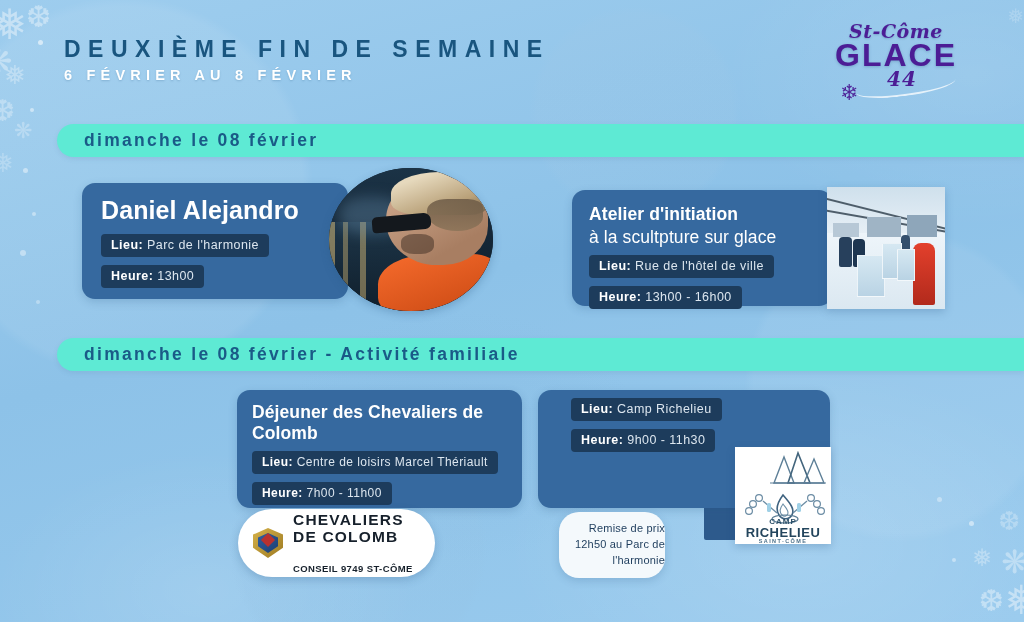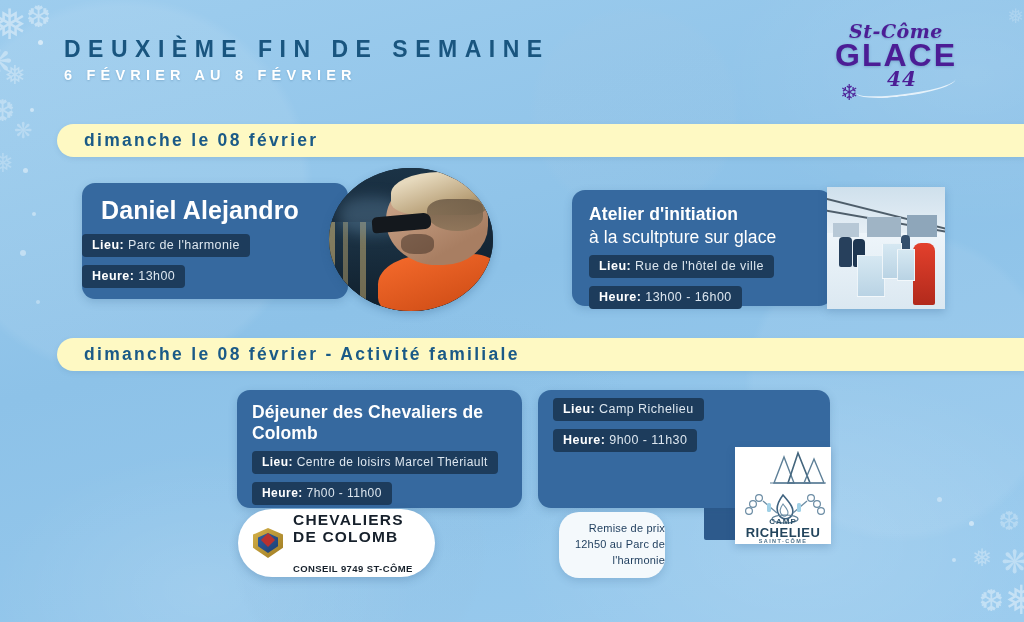--- a/index.html
+++ b/index.html
@@ -55,21 +55,21 @@
   .logo .l3{font-family:"DejaVu Serif",serif;font-style:italic;font-weight:700;
             font-size:20px;letter-spacing:1px;line-height:1;margin-top:-2px;
             position:relative;left:6px;}
   .logo .lflake{position:absolute;left:14px;bottom:2px;font-size:22px;opacity:.95;}
   .logo .lswoosh{position:absolute;left:30px;bottom:12px;width:100px;height:18px;
      border-bottom:2px solid rgba(255,255,255,.75);border-radius:0 0 60% 40%;
      transform:rotate(-6deg);}
 
   
   .sect{
-    position:absolute;left:57px;right:0;height:33px;background:#fef9c3;
+    position:absolute;left:57px;right:0;height:33px;background:#5eead4;
     border-radius:17px 0 0 17px;
     display:flex;align-items:center;
     box-shadow:0 2px 5px rgba(60,110,150,.13);
   }
   .sect span{
     margin-left:27px;color:#1a5a87;font-size:17.5px;font-weight:700;letter-spacing:2.3px;
     white-space:nowrap;
   }
   #sect1{top:124px;}
   #sect2{top:338px;}
@@ -88,21 +88,21 @@
     border-radius:4px;padding:4px 10px 5px 10px;
     font-size:12.5px;letter-spacing:.45px;white-space:nowrap;
   }
   .chip b{color:#ffffff;font-weight:700;}
   .chip .val{font-weight:400;color:#dce6ef;}
   .chip-row{margin-top:8px;}
 
   
   #card1{left:82px;top:183px;width:266px;height:116px;}
   #card1 .card-title{font-size:25px;margin:13px 0 0 19px;}
-  #card1 .chip-row{}
+  #card1 .chip-row{margin-left:19px;}
   .portrait{
     position:absolute;left:329px;top:168px;width:164px;height:143px;
     border-radius:50%;overflow:hidden;
     box-shadow:0 3px 9px rgba(40,85,130,.3);
     background:#13202c;
   }
   .portrait .sky{position:absolute;inset:0;
     background:linear-gradient(180deg,#1b3346 0%,#16293a 40%,#0e1b27 100%);}
   .portrait .city{position:absolute;left:0;top:38%;width:62%;height:62%;
     background:
@@ -152,21 +152,21 @@
 
   
   #card3{left:237px;top:390px;width:285px;height:118px;}
   #card3 .card-title{font-size:17.5px;margin:12px 0 0 15px;}
   #card3 .chip-row{margin-left:15px;}
   #card3 .chip{font-size:12px;}
 
   
   #card4{left:538px;top:390px;width:292px;height:118px;}
   #card4 .card-title{font-size:17.5px;margin:12px 0 0 15px;}
-  #card4 .chip-row{margin-left:15px;}
+  #card4 .chip-row{margin-left:33px;}
 
   
   .kofc{
     position:absolute;left:238px;top:509px;width:197px;height:68px;
     background:#fff;border-radius:34px;
     box-shadow:0 3px 8px rgba(40,85,130,.25);
     display:flex;align-items:center;
   }
   .kofc .emb{width:34px;height:34px;margin-left:13px;flex:0 0 auto;position:relative;}
   .kofc .emb .shield{position:absolute;inset:2px;

